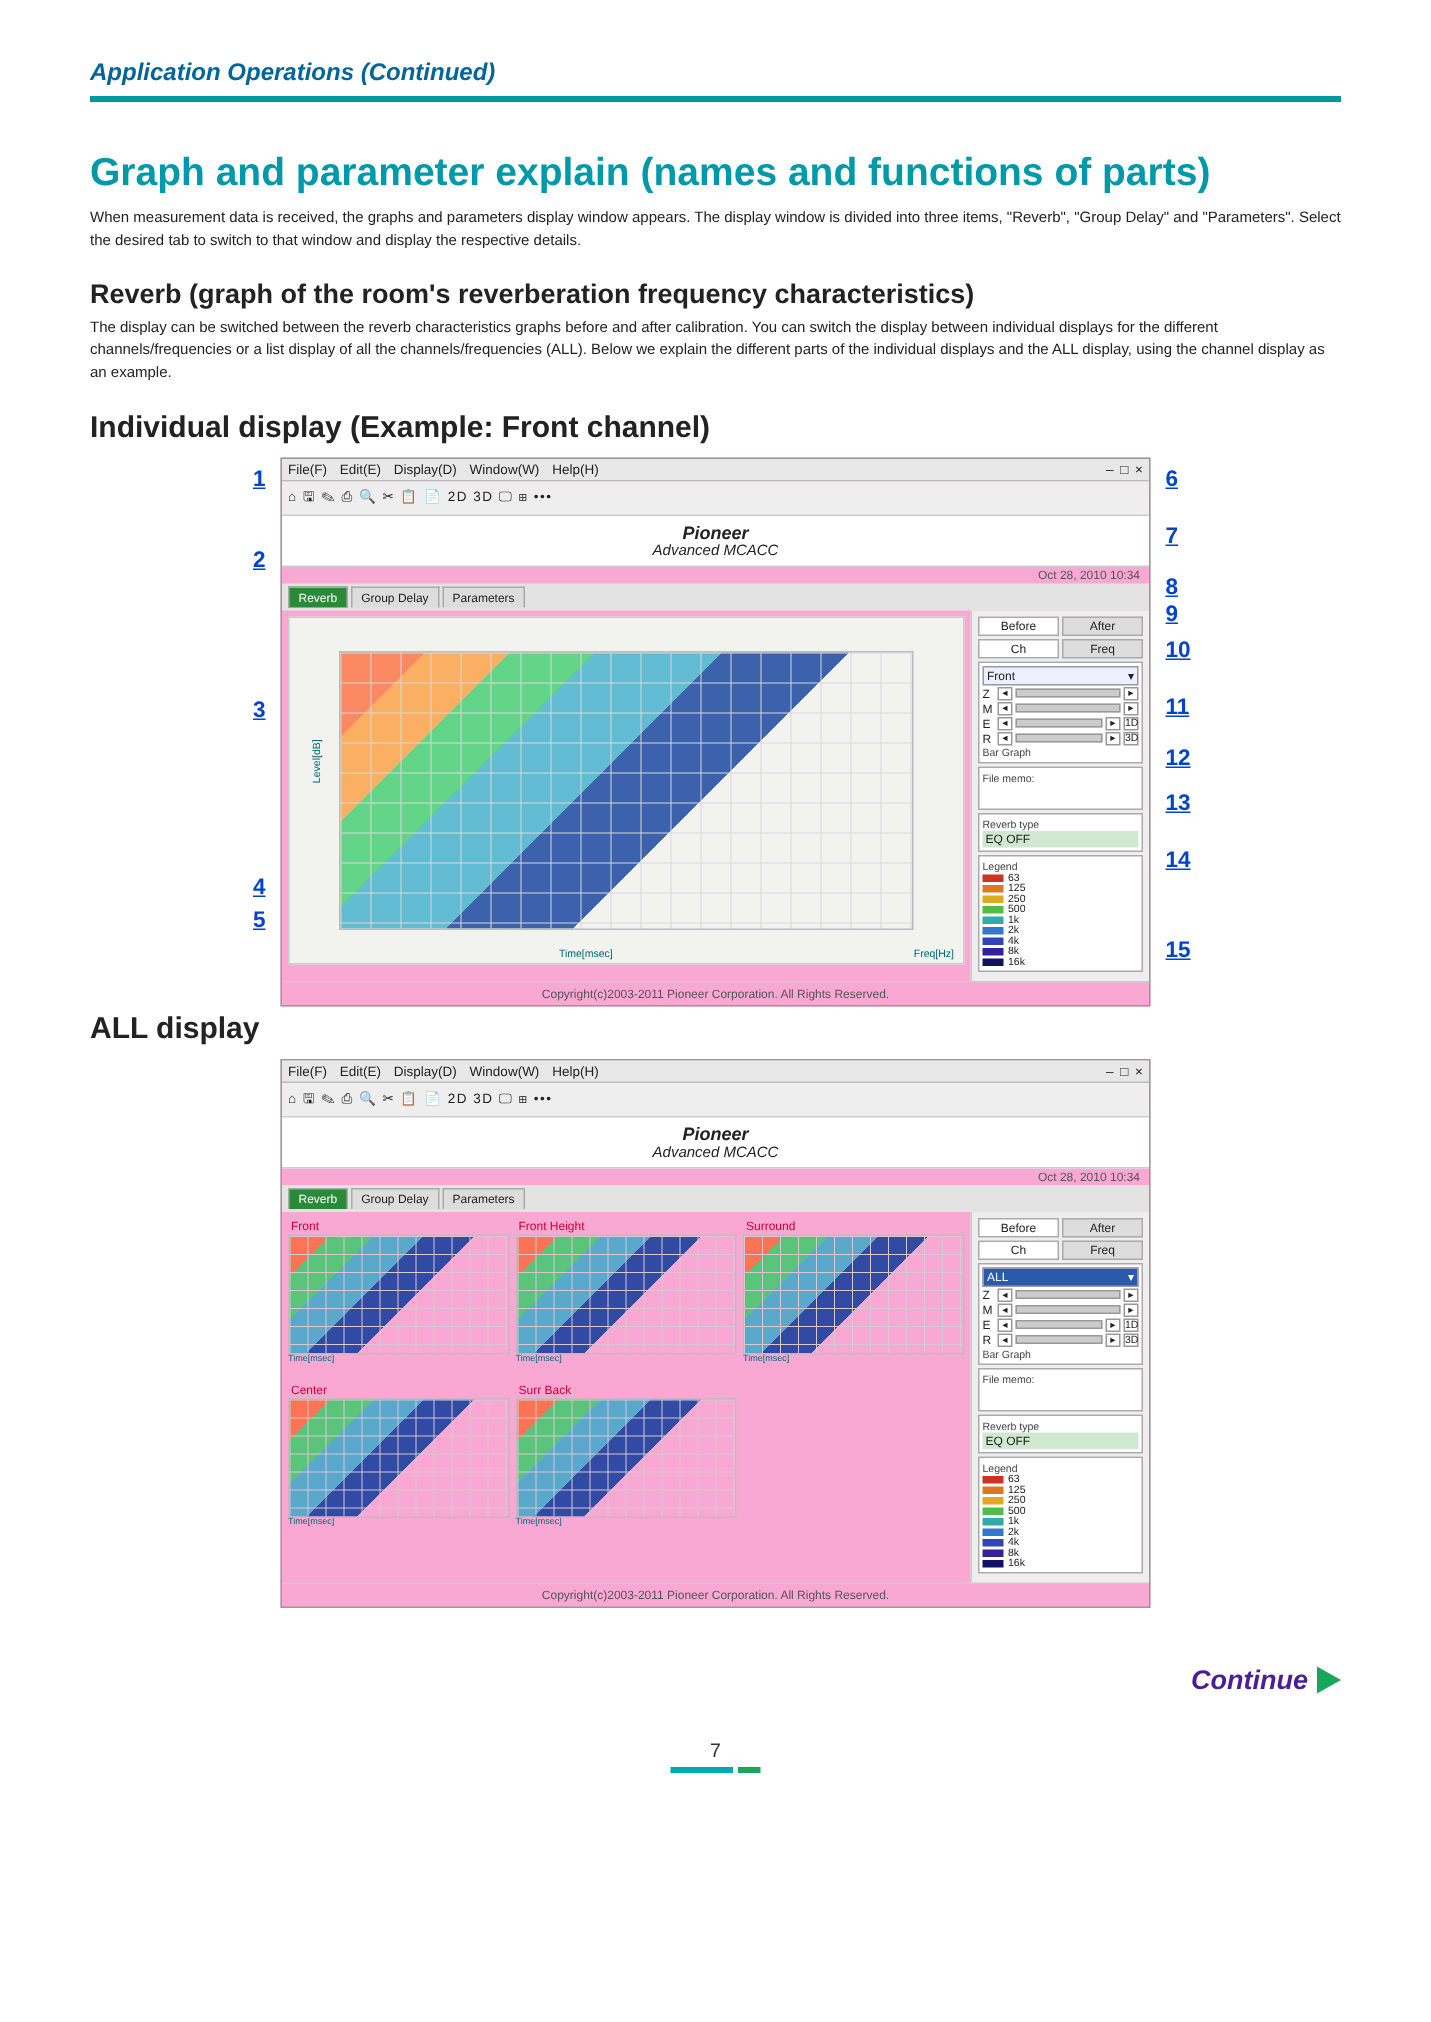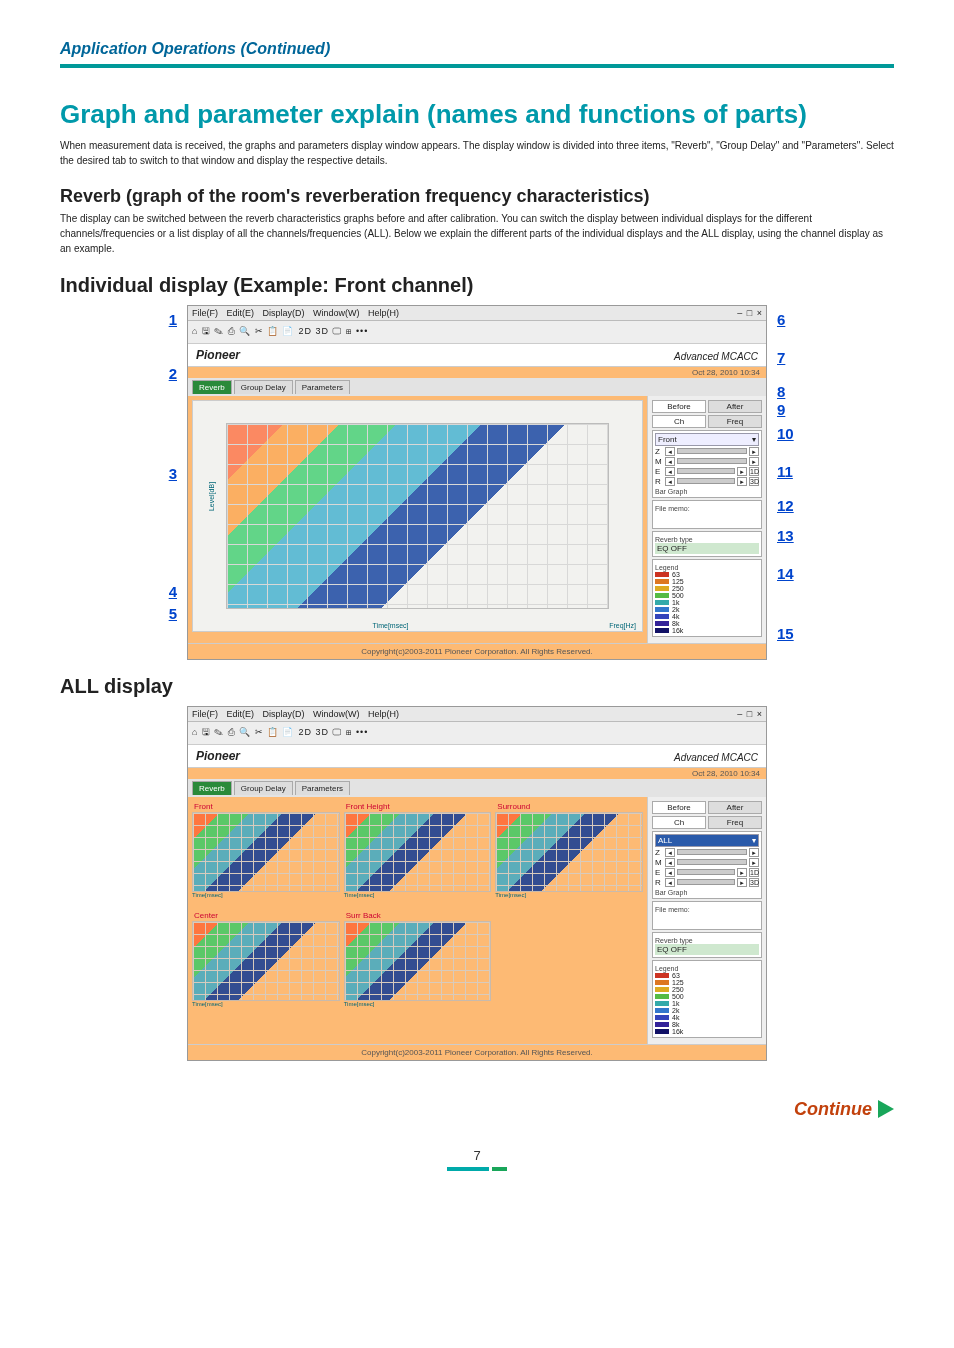--- a/index.html
+++ b/index.html
@@ -43,21 +43,21 @@
     margin: 18px 0 8px 0;
   }
   
   .figure-wrap {
     position: relative;
     margin: 0 auto 30px auto;
     width: 700px;
   }
   .app-window {
     border: 1px solid #999;
-    background: #fdba74;
+    background: #f9a8d4;
     font-size: 9px;
     position: relative;
     margin: 0 60px;
   }
   .titlebar {
     background: #e8e8e8;
     padding: 2px 4px;
     display: flex;
     justify-content: space-between;
     border-bottom: 1px solid #bbb;
@@ -66,24 +66,25 @@
   .winbtns span { margin-left: 2px; }
   .toolbar {
     background: #eee;
     padding: 3px 4px;
     border-bottom: 1px solid #ccc;
     letter-spacing: 1px;
   }
   .brandrow {
     display: flex;
     justify-content: space-between;
-    align-items: flex-end;
+    align-items: center;
     padding: 4px 8px;
     background: #fff;
     border-bottom: 1px solid #ccc;
+    flex-direction: column;
   }
   .brand-left { font-style: italic; font-weight: bold; font-size: 12px; }
   .brand-right { font-style: italic; font-size: 10px; }
   .datebar { text-align: right; font-size: 8px; padding: 1px 6px; color: #555;}
   .tabrow { display: flex; gap: 2px; padding: 2px 4px; background: #e3e3e3; }
   .tab {
     padding: 2px 6px;
     border: 1px solid #aaa;
     border-bottom: none;
     background: #ddd;
@@ -155,21 +156,21 @@
     color: #0044cc;
     font-weight: bold;
     font-size: 15px;
     text-decoration: underline;
   }
   .callout.left { left: 0; text-align: right; width: 50px; }
   .callout.right { right: 0; text-align: left; width: 50px; }
 
   .continue {
     text-align: right;
-    color: #c2410c;
+    color: #4c1d95;
     font-style: italic;
     font-weight: bold;
     font-size: 18px;
     margin-top: 38px;
     display:flex;
     justify-content:flex-end;
     align-items:center;
     gap:6px;
   }
   .continue .arrow {

